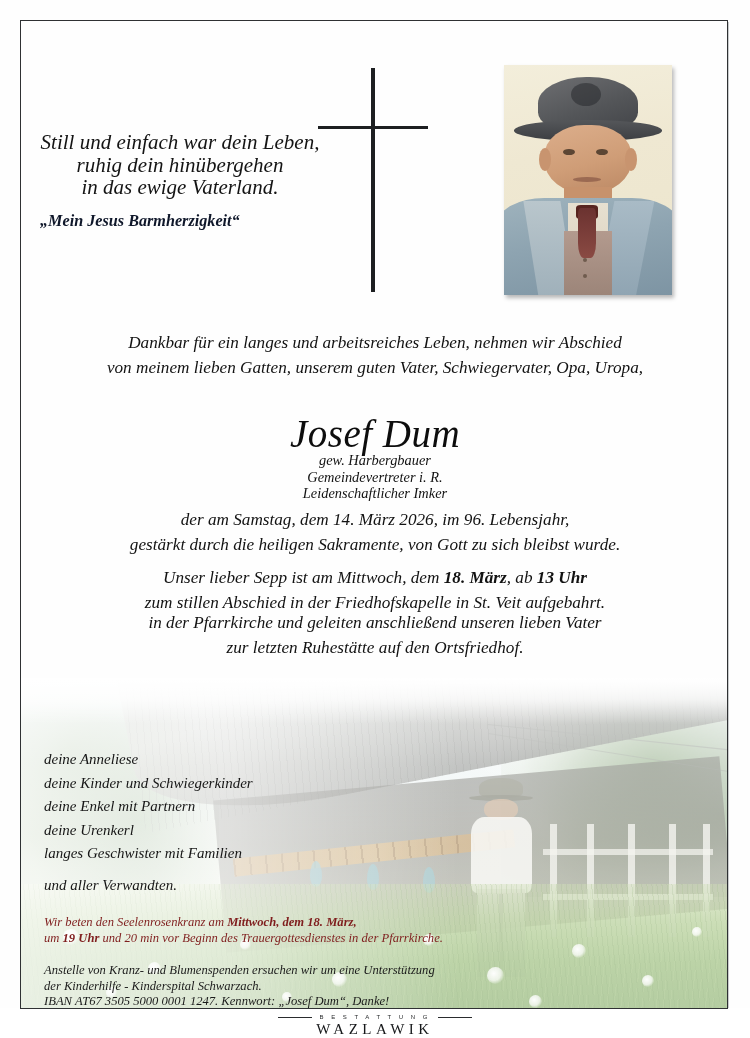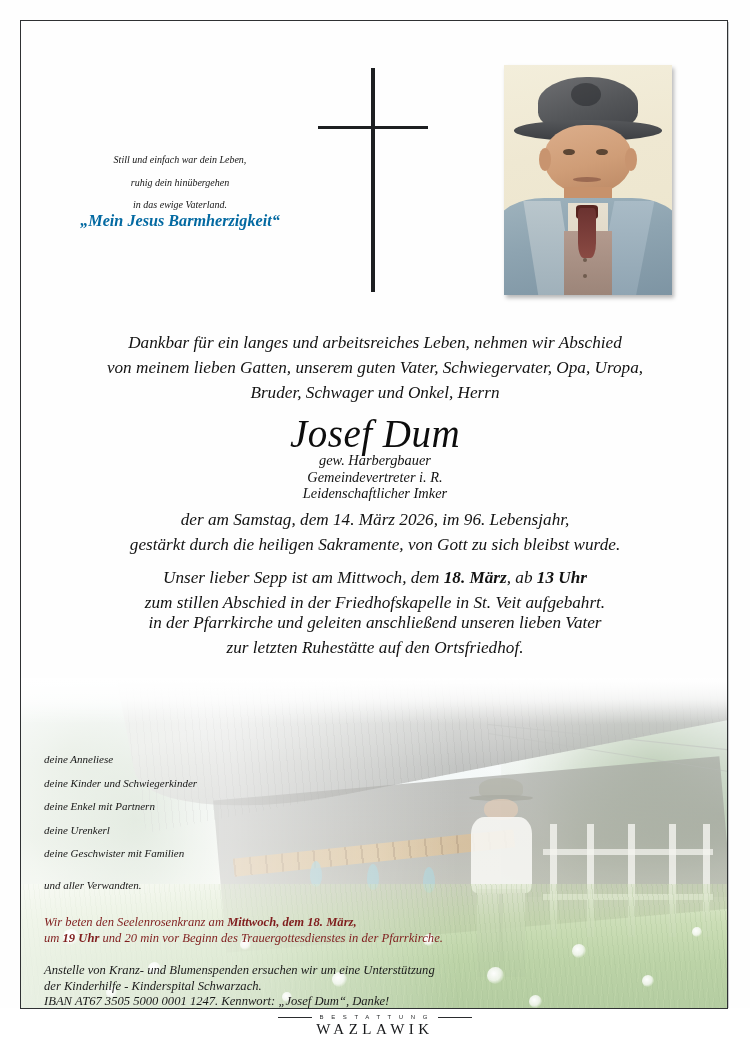--- a/index.html
+++ b/index.html
@@ -175,25 +175,25 @@
   .p-shirt{position:absolute;left:38%;top:60%;width:24%;height:40%;background:linear-gradient(180deg,#e7e0d0,#d6cdbb);}
   .p-vest{position:absolute;left:36%;top:72%;width:28%;height:28%;background:linear-gradient(180deg,#b39a8e,#9c8579);}
   .p-tie{position:absolute;left:44%;top:62%;width:11%;height:22%;background:linear-gradient(180deg,#6b3230,#8a4a43);border-radius:14% 14% 30% 30%;}
   .p-knot{position:absolute;left:43%;top:61%;width:13%;height:6%;border-radius:22%;background:#57241f;}
   .p-btn{position:absolute;width:4px;height:4px;border-radius:50%;background:#6f5c4e;left:47%;}
 
   
   .poem{
     position:absolute;left:40px;top:131px;width:280px;
     text-align:center;font-style:italic;color:#141414;
-    font-size:10px;line-height:22.5px;margin-top:18px;
+    font-size:21px;line-height:22.5px;
   }
   .poem-quote{
     position:absolute;left:40px;top:212px;width:280px;
-    text-align:center;font-style:italic;font-weight:bold;color:#0369a1;
+    font-style:italic;font-weight:bold;color:#0f172a;
     font-size:16.2px;
   }
   .intro{
     position:absolute;left:62px;top:330px;width:626px;
     text-align:center;font-style:italic;color:#121212;
     font-size:17.2px;line-height:25px;
   }
   .name{
     position:absolute;left:62px;top:412px;width:626px;
     text-align:center;font-style:italic;color:#0d0d0d;
@@ -215,21 +215,21 @@
   #para-service{top:611px;}
 
   .farewell{
     position:absolute;left:44px;top:713px;width:420px;
     font-style:italic;font-weight:bold;color:#121212;
     font-size:16.4px;
   }
   .mourners{
     position:absolute;left:44px;top:748px;width:430px;
     font-style:italic;color:#161616;
-    font-size:11px;line-height:23.6px;
+    font-size:15px;line-height:23.6px;
   }
   .mourners .gap{display:block;height:8px;}
   .rosary{
     position:absolute;left:44px;top:914px;width:500px;
     font-style:italic;color:#7f1d1d;
     font-size:12.6px;line-height:16.4px;
   }
   .rosary b{font-weight:bold;}
   .donation{
     position:absolute;left:44px;top:963px;width:520px;
@@ -351,21 +351,20 @@
       <div>Still und einfach war dein Leben,</div>
       <div>ruhig dein hinübergehen</div>
       <div>in das ewige Vaterland.</div>
     </div>
 
     <div class="poem-quote">„Mein Jesus Barmherzigkeit“</div>
 
     <div class="intro">
       <div>Dankbar für ein langes und arbeitsreiches Leben, nehmen wir Abschied</div>
       <div>von meinem lieben Gatten, unserem guten Vater, Schwiegervater, Opa, Uropa,</div>
-      <div>Bruder, Schwager und Onkel, Herrn</div>
     </div>
 
     <div class="name">Josef Dum</div>
 
     <div class="roles">
       <div>gew. Harbergbauer</div>
       <div>Gemeindevertreter i. R.</div>
       <div>Leidenschaftlicher Imker</div>
     </div>
 
@@ -383,21 +382,21 @@
       <div>in der Pfarrkirche und geleiten anschließend unseren lieben Vater</div>
       <div>zur letzten Ruhestätte auf den Ortsfriedhof.</div>
     </div>
 
 
     <div class="mourners">
       <div>deine Anneliese</div>
       <div>deine Kinder und Schwiegerkinder</div>
       <div>deine Enkel mit Partnern</div>
       <div>deine Urenkerl</div>
-      <div>deine Geschwister mit Familien</div>
+      <div>langes Geschwister mit Familien</div>
       <span class="gap"></span>
       <div>und aller Verwandten.</div>
     </div>
 
     <div class="rosary">
       <div><span>Wir beten den Seelenrosenkranz am </span><b>Mittwoch, dem 18. März,</b></div>
       <div><span>um </span><b>19 Uhr</b><span> und 20 min vor Beginn des Trauergottesdienstes in der Pfarrkirche.</span></div>
     </div>
 
     <div class="donation">

